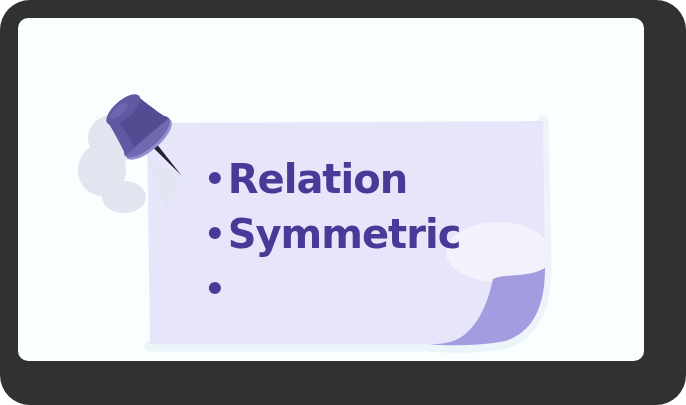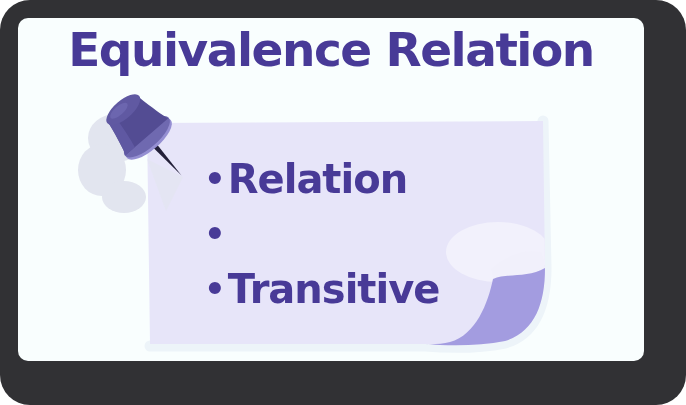--- a/index.html
+++ b/index.html
@@ -75,29 +75,28 @@
       <polygon class="pin-needle" points="-3,-48 3,-48 0.7,0"></polygon>
       <ellipse class="pin-rim" cx="0" cy="-49" rx="29" ry="11"></ellipse>
       <ellipse class="pin-flange" cx="0" cy="-52" rx="29" ry="11"></ellipse>
       <path class="pin-body" d="M-20,-87 C-23,-70 -26,-58 -28,-52 L28,-52 C26,-58 23,-70 20,-87 Z"></path>
       <path class="pin-body-hl" d="M-20,-87 C-23,-70 -26,-58 -28,-52 L-16,-52 C-14,-60 -12,-75 -11,-87 Z"></path>
       <ellipse class="pin-cap" cx="0" cy="-88" rx="21" ry="9"></ellipse>
       <ellipse class="pin-cap-sheen" cx="-4" cy="-90" rx="11" ry="4.5"></ellipse>
     </g>
   </svg>
 
-  <div class="title">Equivalence Relation</div>
 
   <div class="bullets">
     <div class="note-item">
       <span class="bullet">•</span>
       <span>Relation</span>
     </div>
     <div class="note-item">
       <span class="bullet">•</span>
+      <span>Symmetric</span>
     </div>
     <div class="note-item">
       <span class="bullet">•</span>
-      <span>Transitive</span>
     </div>
   </div>
 
 </div>
 
 </body></html>

